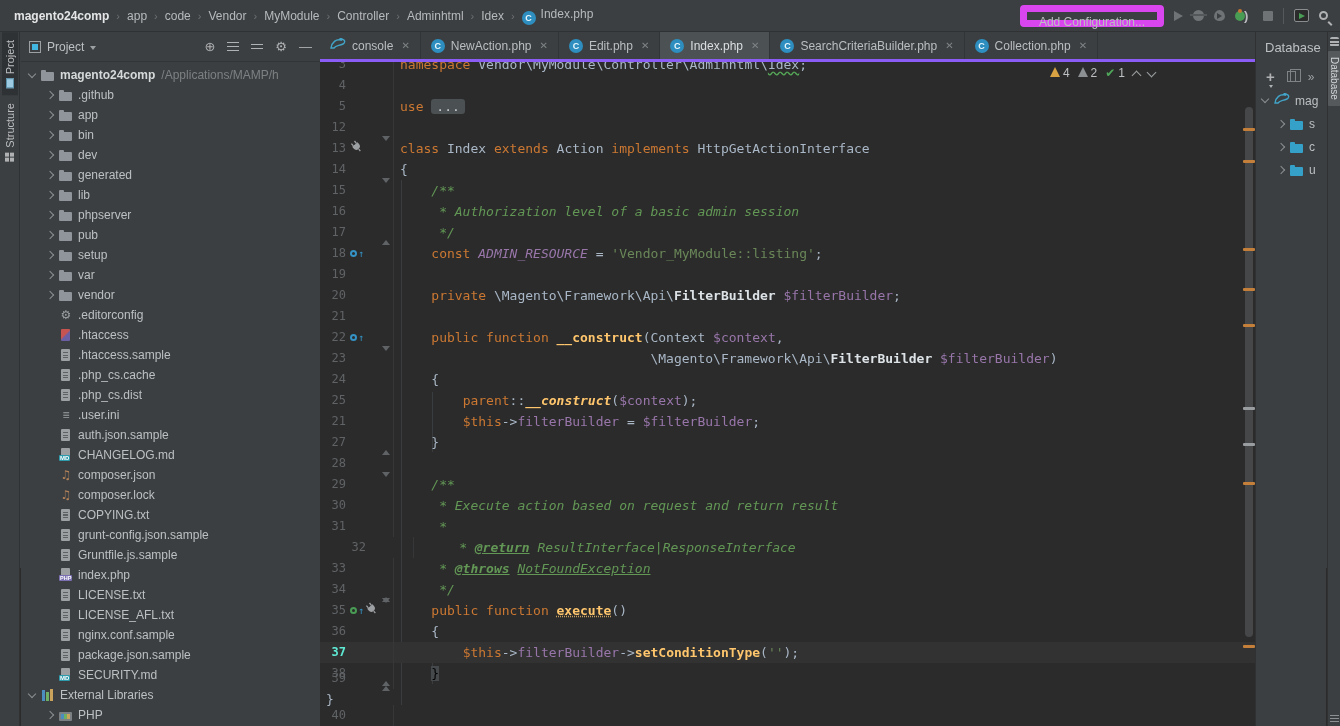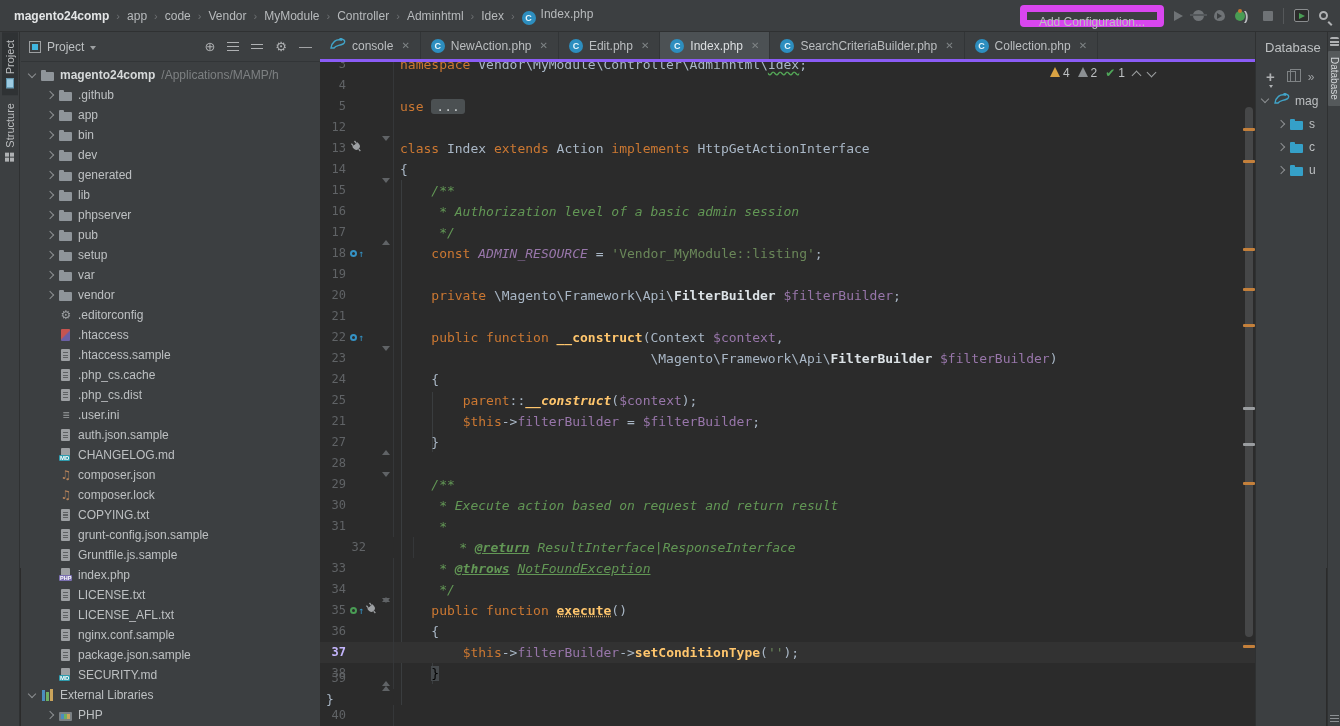--- a/index.html
+++ b/index.html
@@ -106,21 +106,21 @@
           font-size:9px; font-weight:bold; text-align:center; line-height:14px; flex:none; }
   .dolphin { width:16px; height:12px; flex:none; }
 
   
   .editor { position:absolute; left:320px; top:62px; width:935px; height:664px; background:#2B2B2B; overflow:hidden; }
   .code-line { position:absolute; left:0; width:935px; height:21px; display:flex;
                font:13px/21px "DejaVu Sans Mono", monospace; white-space:pre; }
   .code-line.cur { background:#323232; }
   .gutter { width:74px; flex:none; display:flex; align-items:center; border-right:1px solid #353739; }
   .lnum { width:26px; text-align:right; color:#606366; font-size:12px; flex:none; }
-  .cur .lnum { color:#c4b5fd; font-weight:bold; }
+  .cur .lnum { color:#5eead4; font-weight:bold; }
   .gic { margin-left:4px; display:flex; align-items:center; gap:1px; }
   .ovr-c { width:7px; height:7px; border:2px solid #3592C4; border-radius:50%; display:inline-block; }
   .ovr-c.green { border-color:#499C54; }
   .ovr-a { color:#3592C4; font-size:10px; line-height:10px; }
   .fold { margin-left:auto; margin-right:3px; width:8px; }
   .fold .fd { width:0;height:0;border-left:4px solid transparent;border-right:4px solid transparent;border-top:5px solid #606366; }
   .fold .fu { width:0;height:0;border-left:4px solid transparent;border-right:4px solid transparent;border-bottom:5px solid #606366; }
   .ctext { padding-left:6px; }
 
   .kw{color:#CC7832} .pl{color:#A9B7C6} .cm{color:#629755;font-style:italic}

